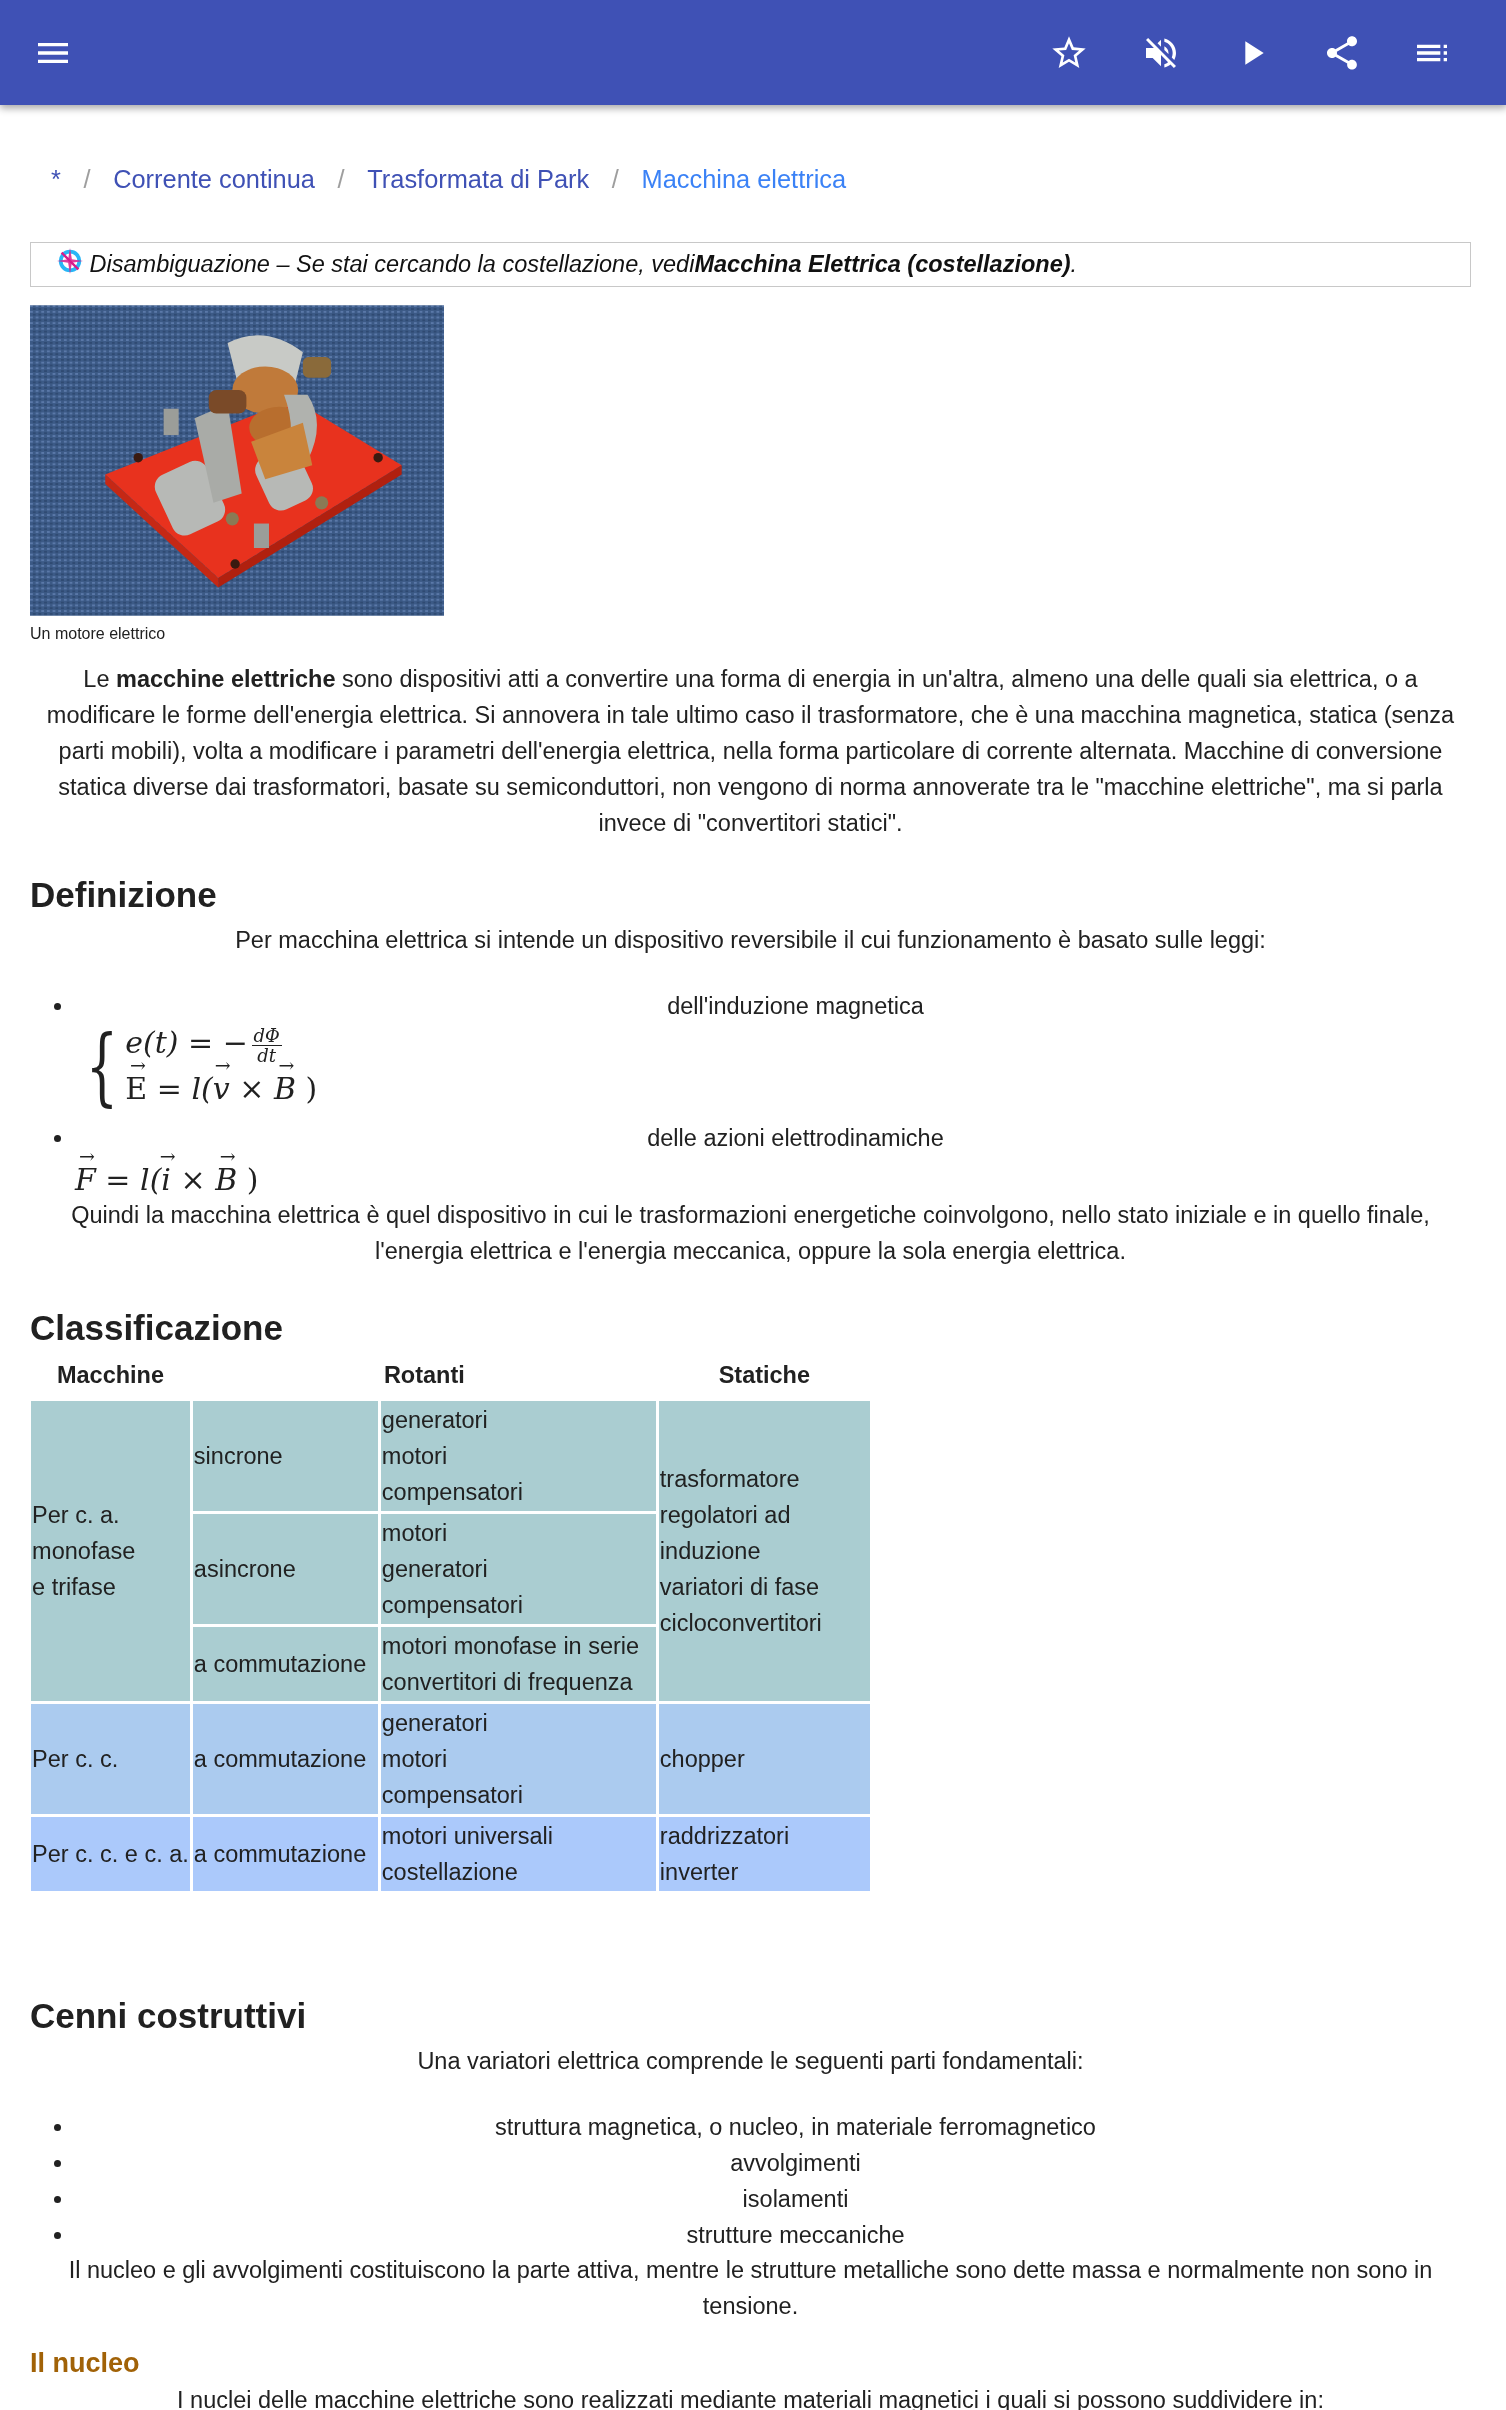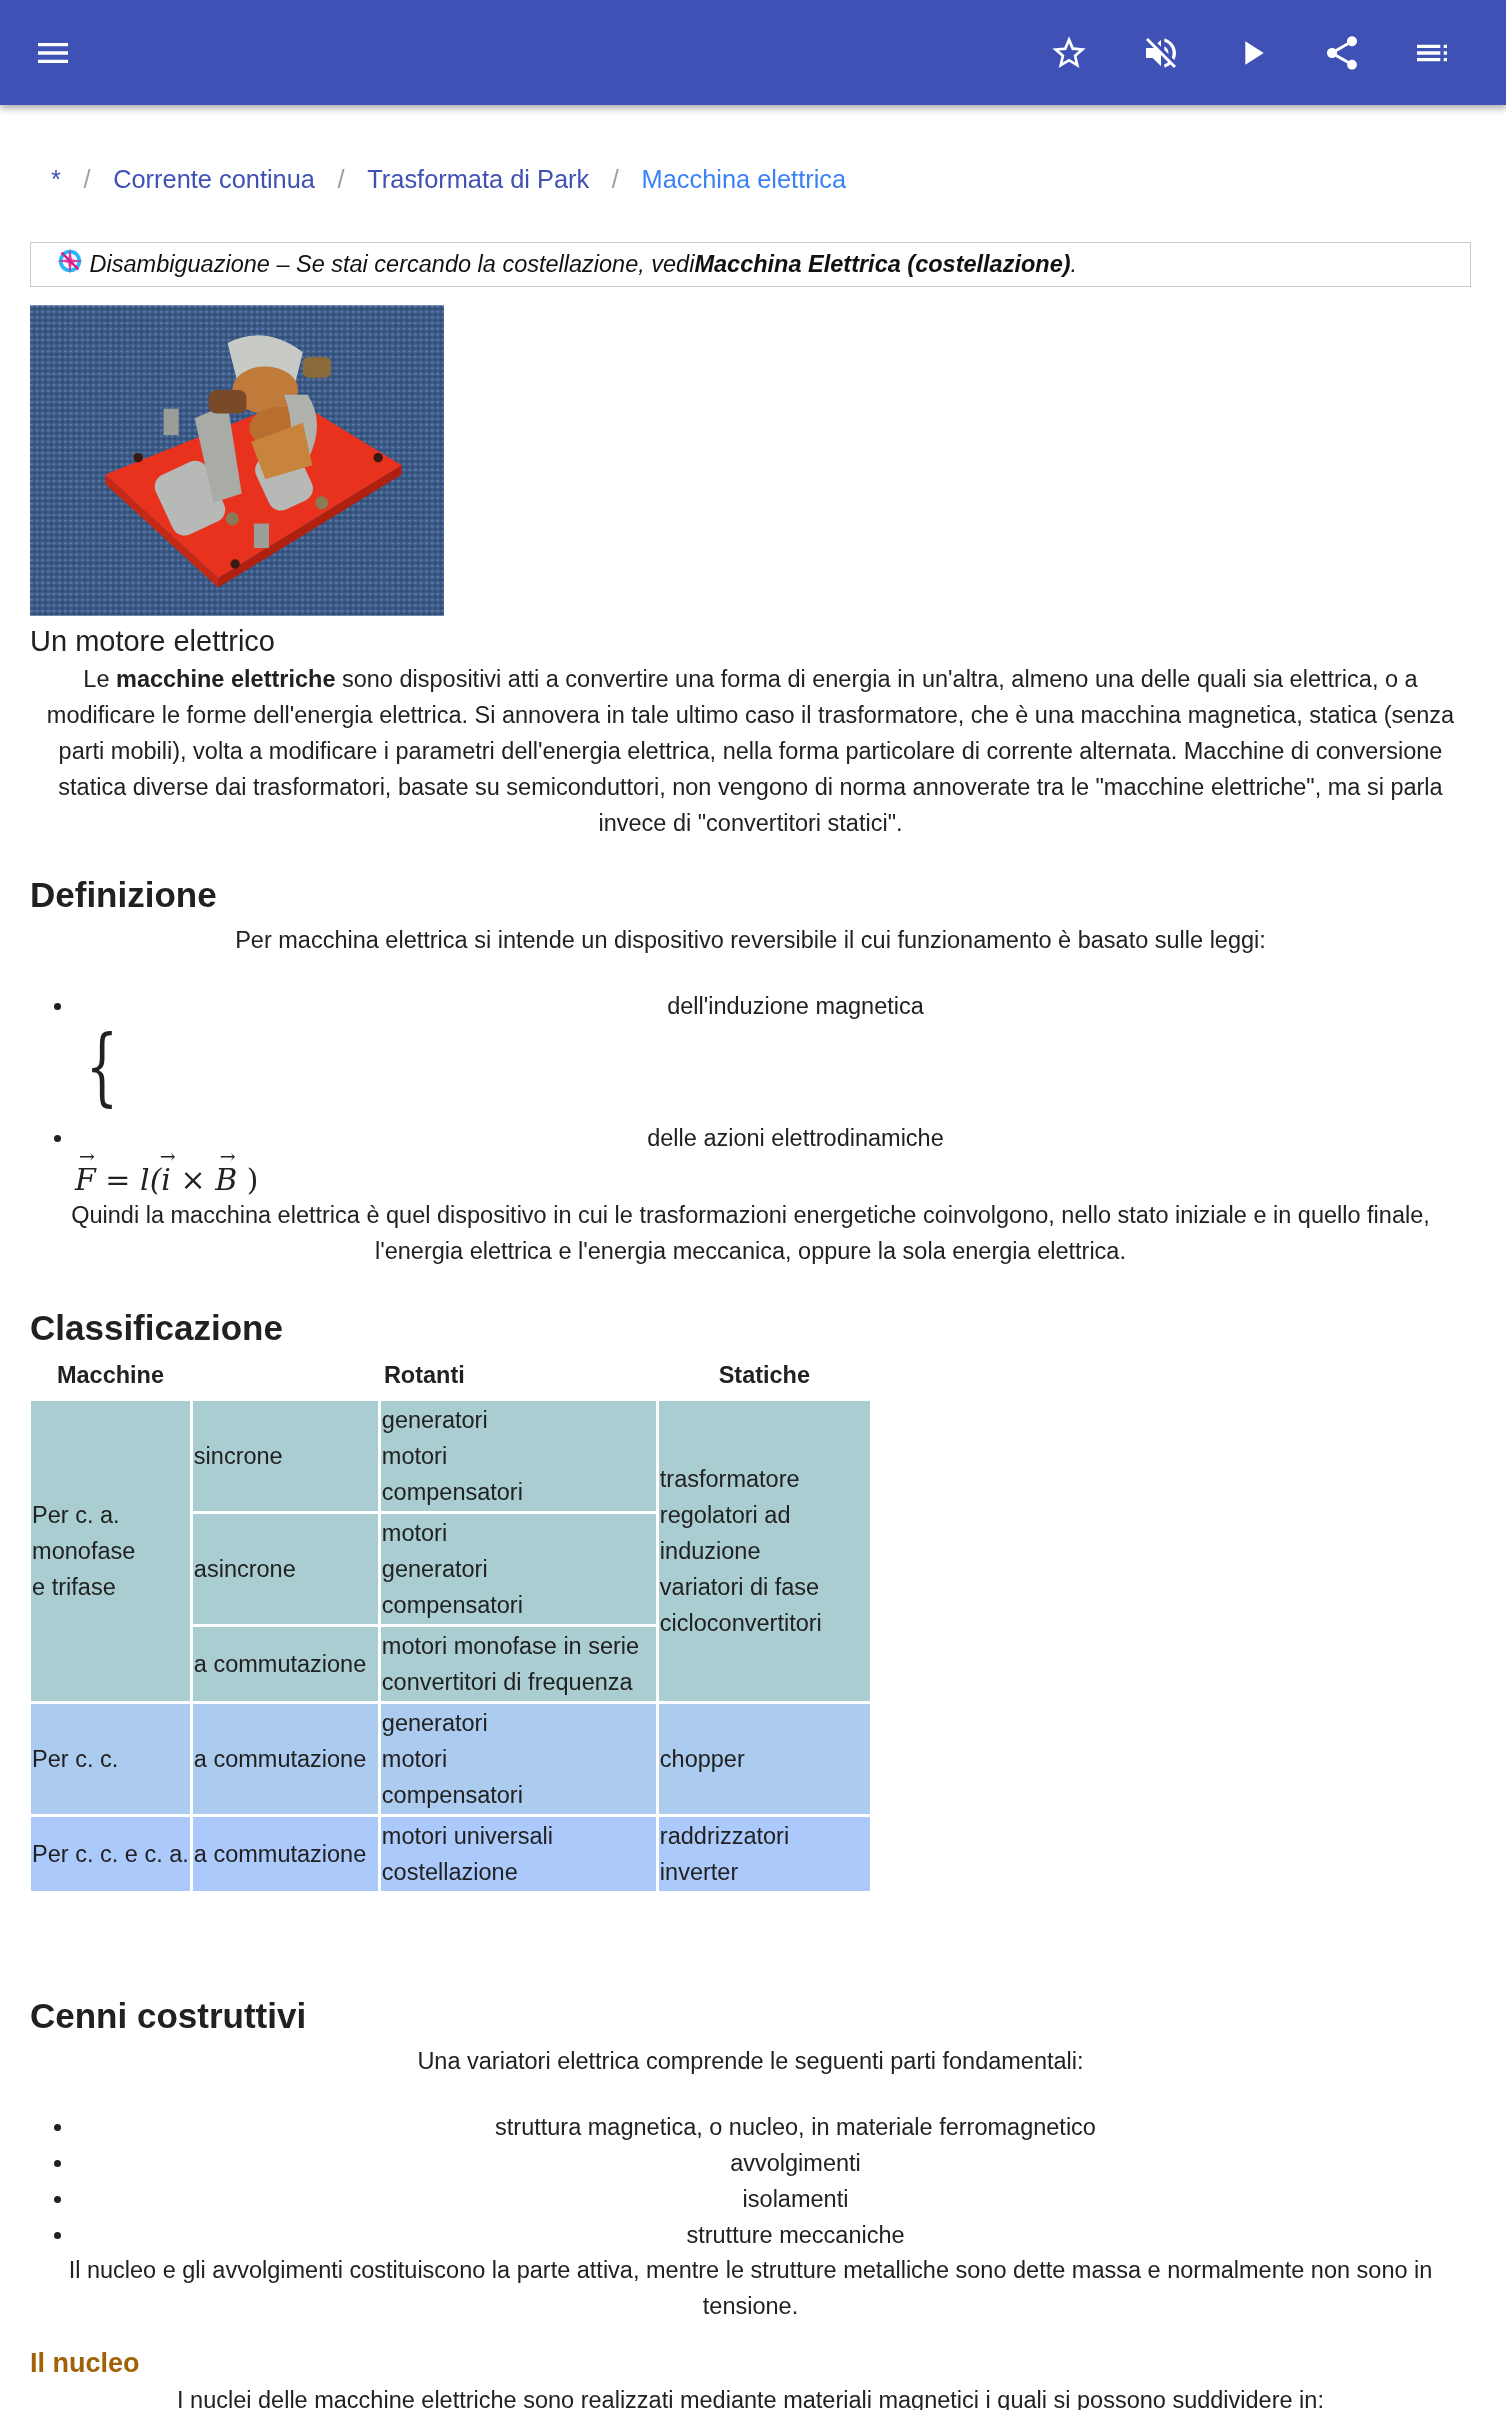--- a/index.html
+++ b/index.html
@@ -31,21 +31,21 @@
     position: absolute; top: 137px; left: 0; width: 1441px; height: 45px;
     border: 1.9px solid #c8c8c8; box-sizing: border-box;
     font-size: 23.5px; font-style: italic; display: flex; align-items: center;
     padding-left: 25px; color: #111;
   }
   .disambig .compass { width: 28px; height: 28px; margin-right: 5.6px; margin-top: -7.5px; }
   .disambig b { font-weight: bold; }
 
   .figure { position: absolute; top: 200px; left: 0; width: 414px; height: 311px; }
   .figure svg { width: 414px; height: 311px; display: block; }
-  .caption { position: absolute; top: 520px; left: 0; font-size: 29px; }
+  .caption { position: absolute; top: 520px; left: 0; font-size: 16px; }
 
   p, li { font-size: 23.5px; line-height: 36px; margin: 0; text-align: center; }
   .p-intro { position: absolute; top: 556px; left: 0; width: 1441px; }
 
   h2 { font-size: 35px; font-weight: bold; margin: 0; color: #212121; }
   h3 { font-size: 27px; font-weight: bold; margin: 0; color: #a16207; }
 
   .abs { position: absolute; left: 0; width: 1441px; }
 
   ul { margin: 0; padding-left: 45px; }
@@ -162,20 +162,31 @@
 
   <h2 class="abs" style="top:770px">Definizione</h2>
   <p class="abs" style="top:817px">Per macchina elettrica si intende un dispositivo reversibile il cui funzionamento è basato sulle leggi:</p>
 
   <ul class="abs" style="top:883px">
     <li><span>dell'induzione magnetica</span></li>
   </ul>
   <div class="abs math" style="top:918px; left:45px;">
     <div class="brace-wrap">
       <span class="brace">{</span>
+      <div class="eq-lines">
+        <div>
+          <span>e(t) = −</span><span class="frac">
+              <span class="num">dΦ</span>
+              <span>dt</span>
+            </span>
+        </div>
+        <div>
+          <span class="vec up">E</span><span> = l(</span><span class="vec">v</span><span class="up"> × </span><span class="vec">B</span><span class="up"> )</span>
+        </div>
+      </div>
     </div>
   </div>
 
   <ul class="abs" style="top:1015px">
     <li><span>delle azioni elettrodinamiche</span></li>
   </ul>
   <div class="abs math" style="top:1057px; left:45px;">
     <span class="vec">F</span><span> = l(</span><span class="vec">i</span><span class="up"> × </span><span class="vec">B</span><span class="up"> )</span>
   </div>
 

